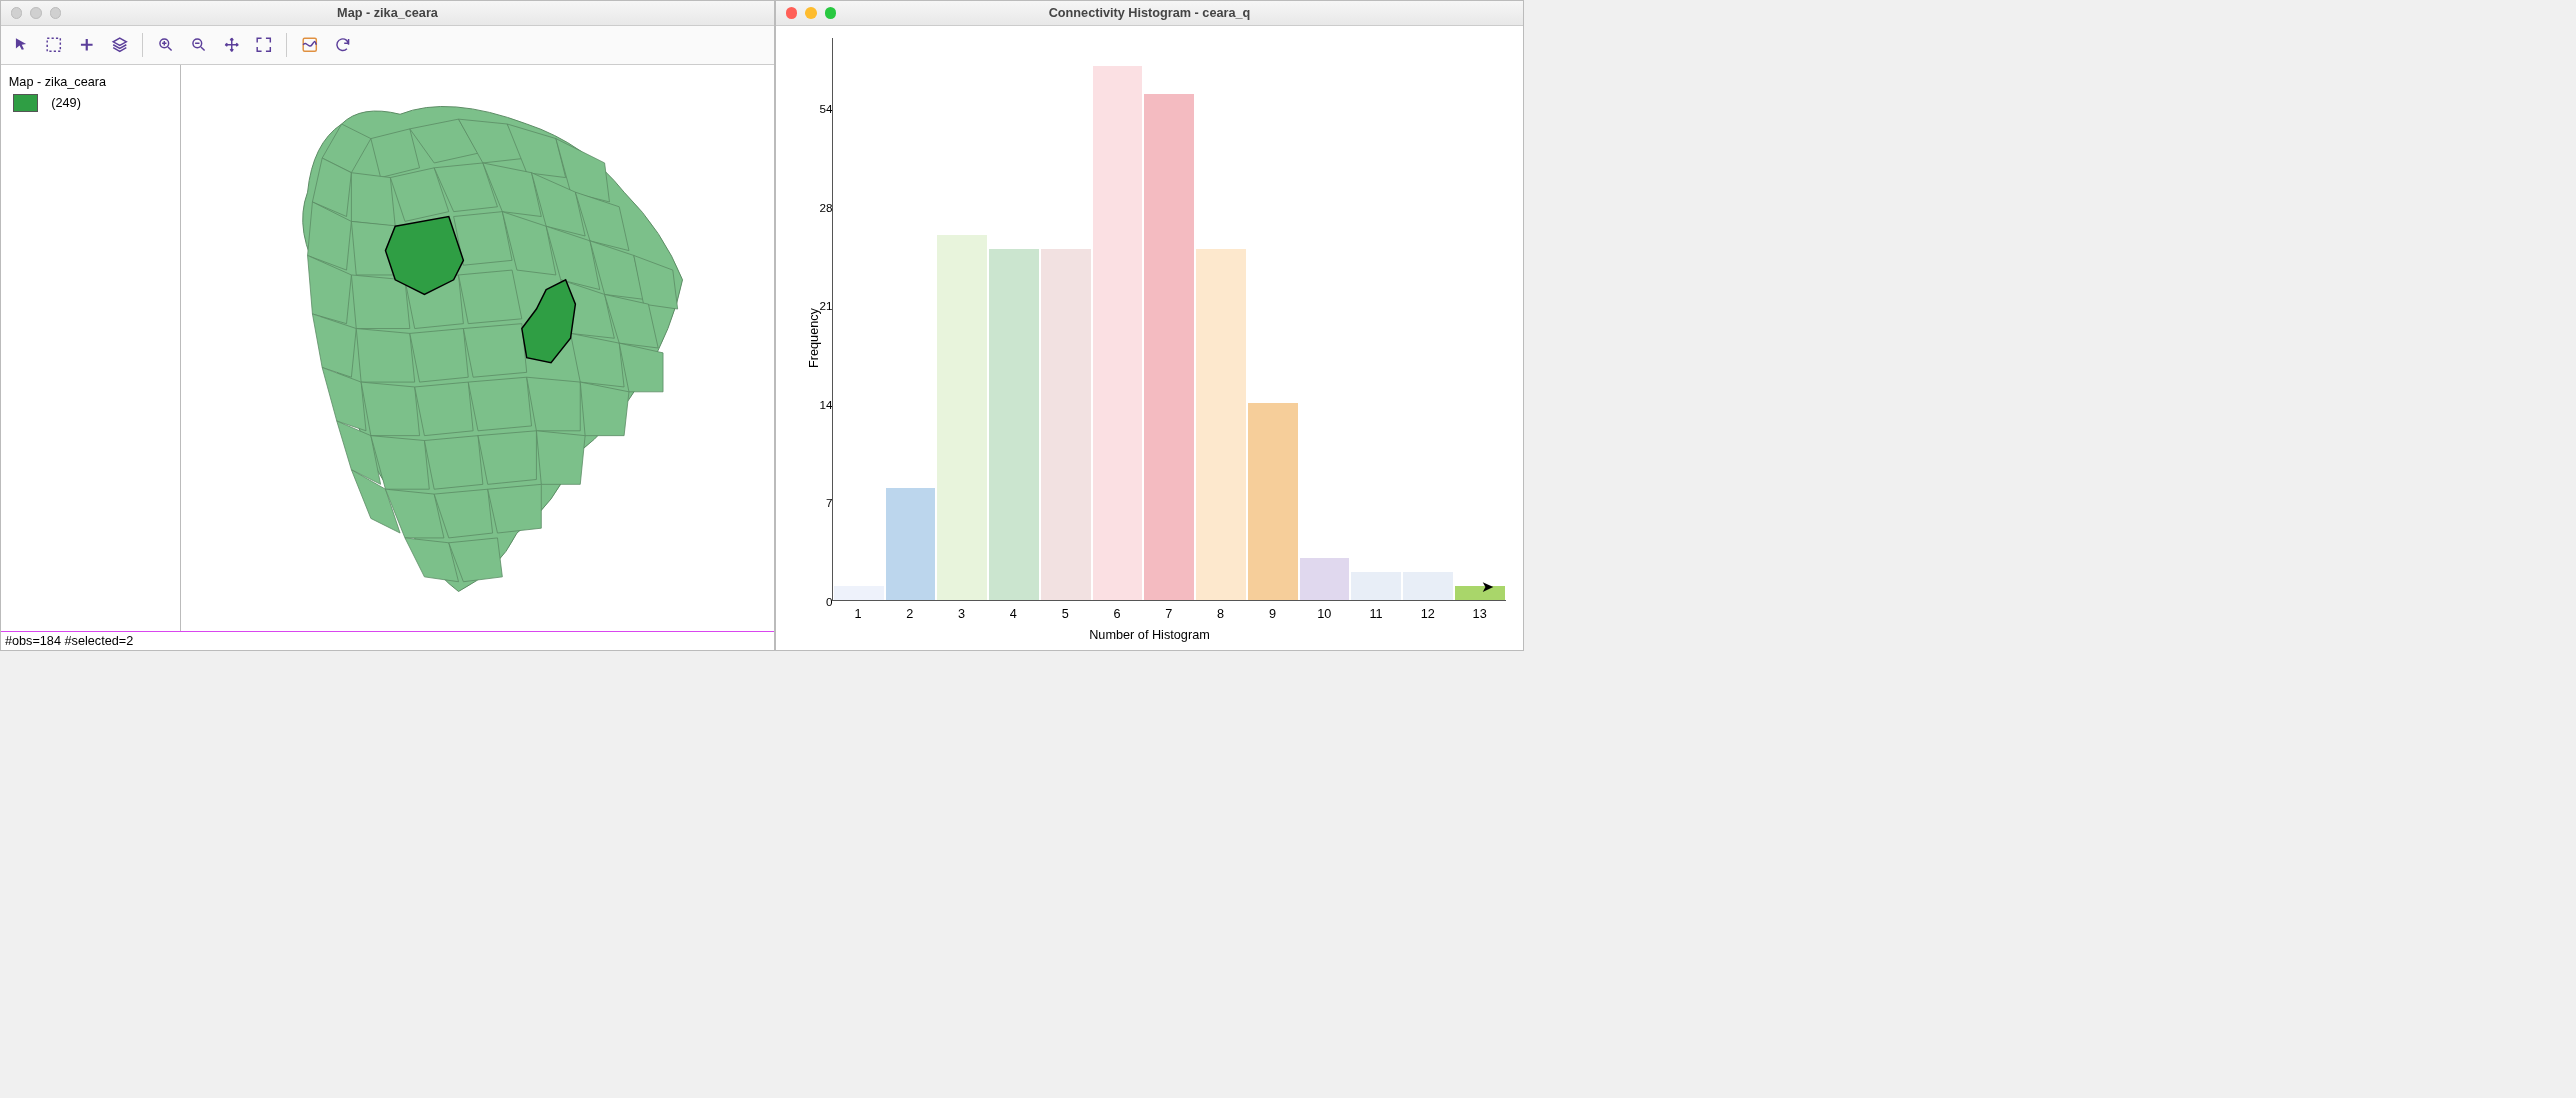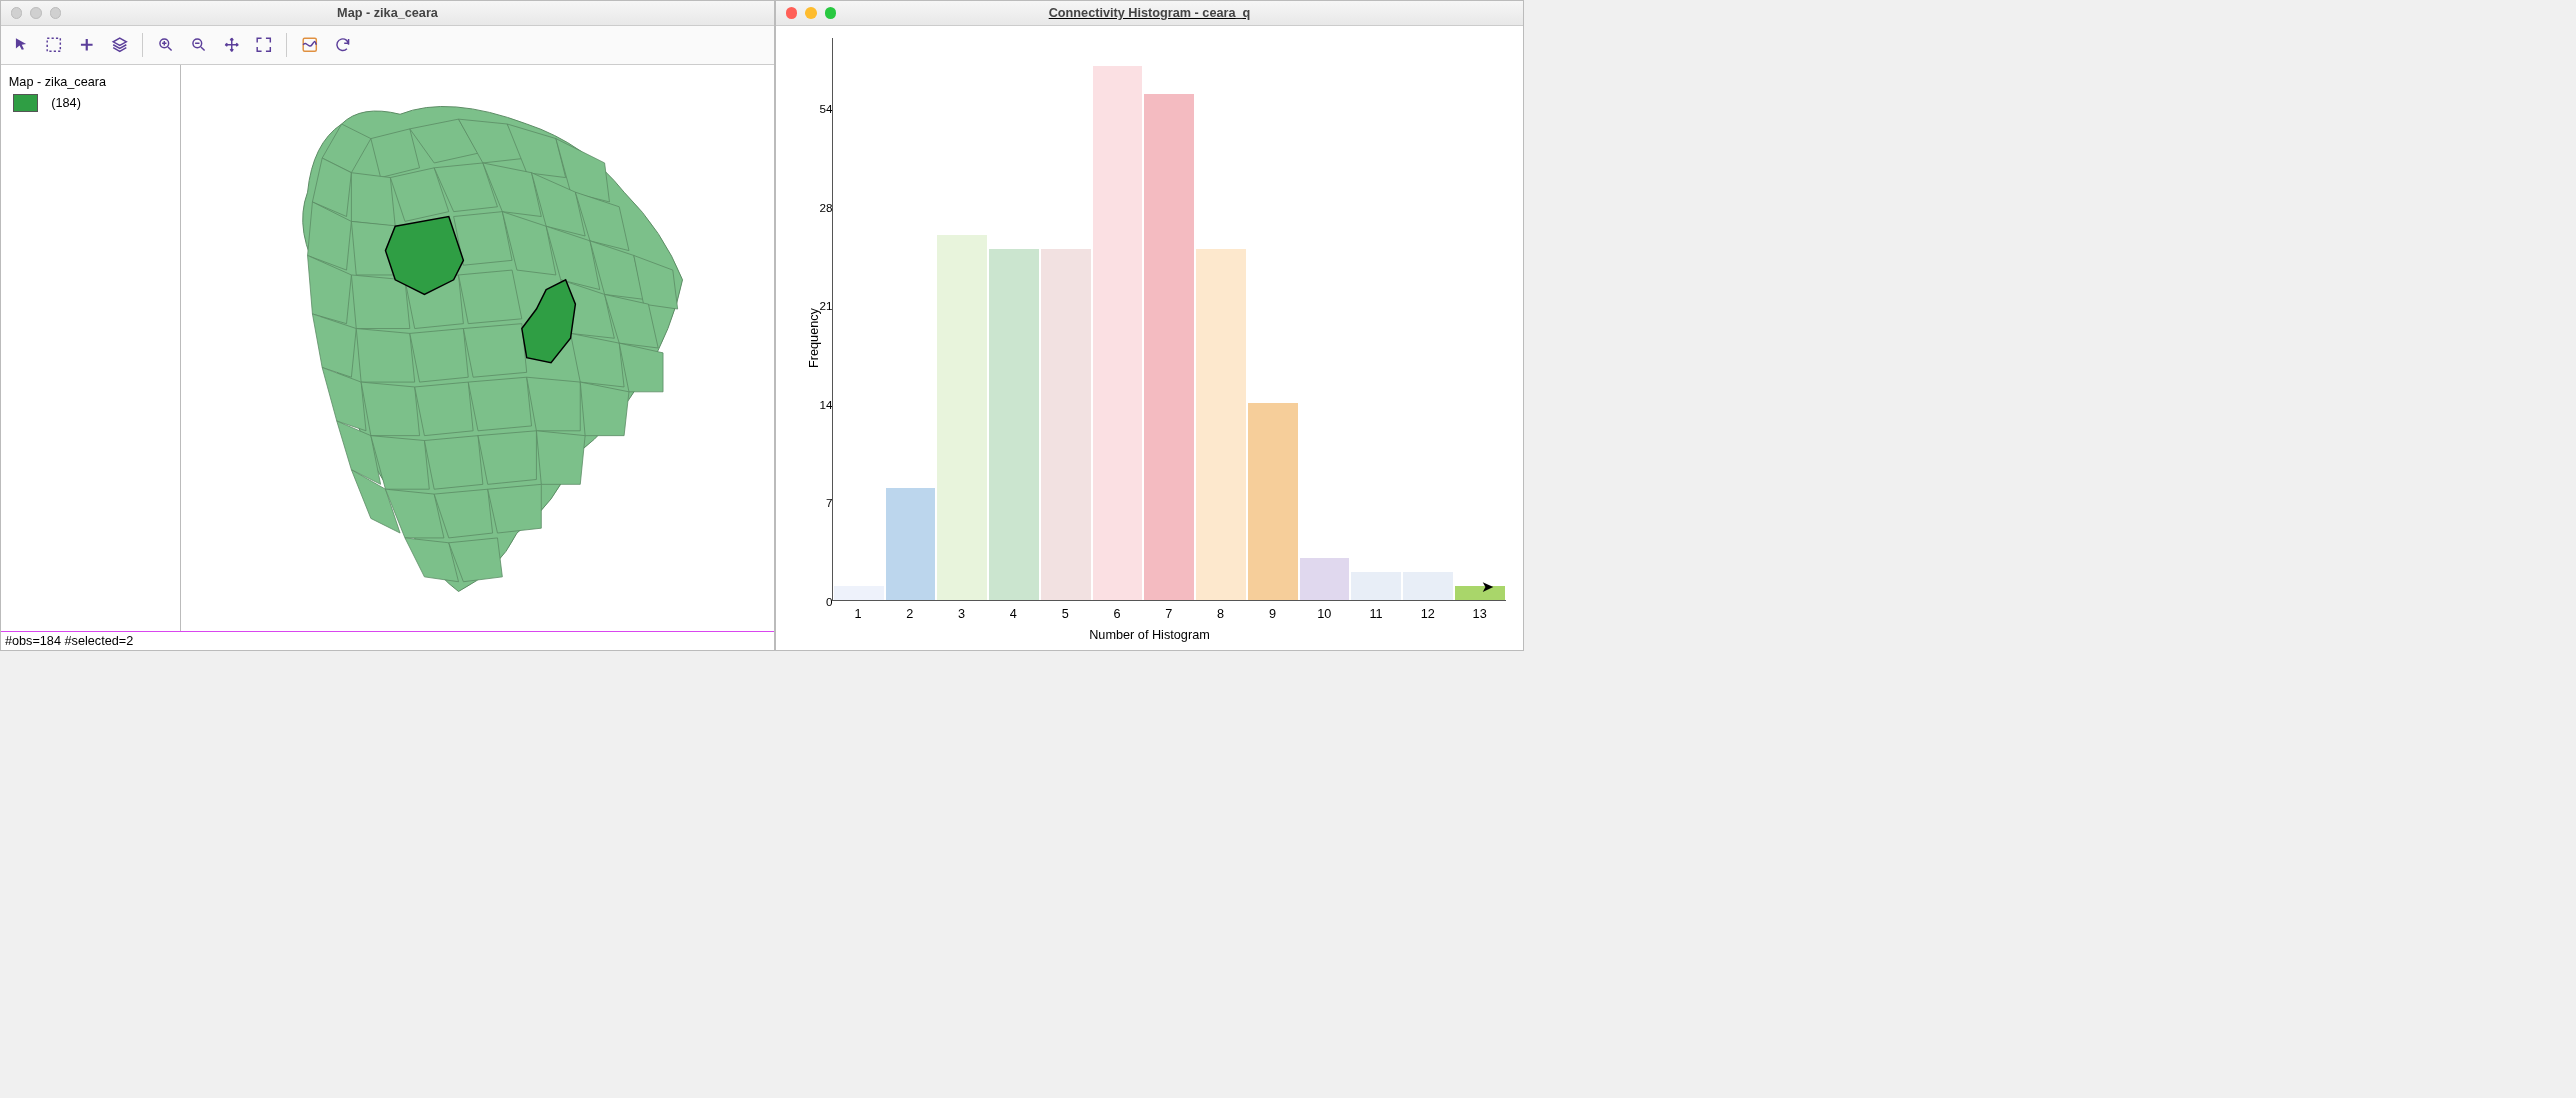--- a/index.html
+++ b/index.html
@@ -1,20 +1,20 @@
 <!DOCTYPE html>
 <html><head>
 <meta charset="utf-8">
 <style>
 * { box-sizing: border-box; margin: 0; padding: 0; }
 body { font-family: -apple-system, "Helvetica Neue", Arial, sans-serif; font-size: 12.7px; background: #f0f0f0; display: flex; height: 651px; width: 1524px; overflow: hidden; }
 
 .window { display: flex; flex-direction: column; background: #f97316; border: 1px solid #bbb; }
 .window.left { width: 775px; }
-.window.right { width: 749px; text-decoration: underline; }
+.window.right { width: 749px; }
 
 .titlebar { height: 25px; background: linear-gradient(#f6f6f6,#e8e8e8); border-bottom: 1px solid #ccc; display: flex; align-items: center; position: relative; }
 .traffic { display: flex; gap: 7.8px; margin-left: 9.7px; position: absolute; left: 0; }
 .dot { width: 11.7px; height: 11.7px; border-radius: 50%; }
 .dot.inactive { background: #d0d0d0; border: 0.5px solid #bbb; }
 .dot.red { background: #ff5f57; }
 .dot.yellow { background: #febc2e; }
 .dot.green { background: #28c840; }
 .titletext { flex: 1; text-align: center; font-weight: 600; color: #444; font-size: 12.7px; }
 
@@ -115,21 +115,21 @@
           <path d="M20 12a8 8 0 10-2.3 5.6M20 4v6h-6"></path>
         </svg>
       </div>
   </div>
 
   <div class="mapbody">
     <div class="legendpanel">
       <div class="legend-title">Map - zika_ceara</div>
       <div class="legend-row">
         <div class="legend-swatch"></div>
-        <div class="legend-count">(184)</div>
+        <div class="legend-count">(249)</div>
       </div>
     </div>
     <div class="mapcanvas">
       <svg width="448" height="526" viewBox="0 0 460 540">
         <path d="M90 40 Q60 60 55 110 Q40 150 70 200 Q60 260 100 320 Q110 380 150 430 Q170 490 210 520 Q250 500 270 460 Q310 430 330 380 Q370 350 400 300 Q430 250 440 200 Q420 150 380 110 Q340 60 280 40 Q200 10 150 30 Q110 20 90 40 Z" fill="#7cc08a" stroke="#5a8a63" stroke-width="1"></path>
         <g stroke="#5a8a63" stroke-width="0.8" fill="#7cc08a">
           <path d="M90 40 L120 55 L100 90 L70 75 Z"></path>
             <path d="M120 55 L160 45 L170 85 L130 95 Z"></path>
             <path d="M160 45 L210 35 L230 70 L185 80 Z"></path>
             <path d="M210 35 L260 40 L280 75 L235 80 Z"></path>

